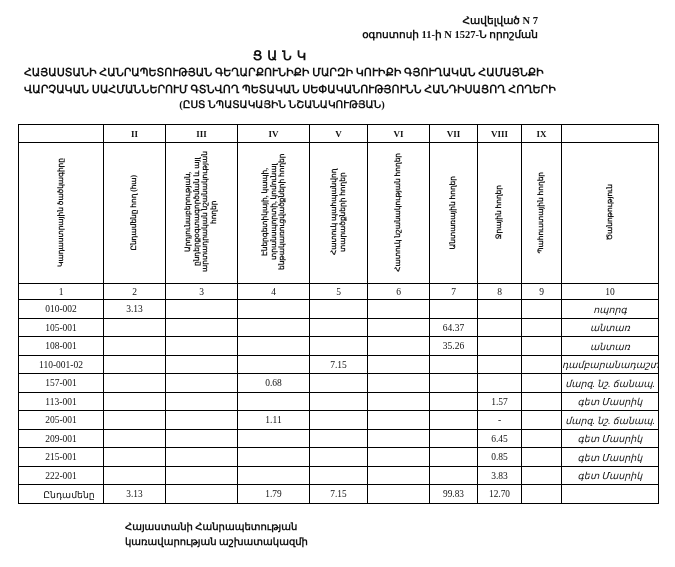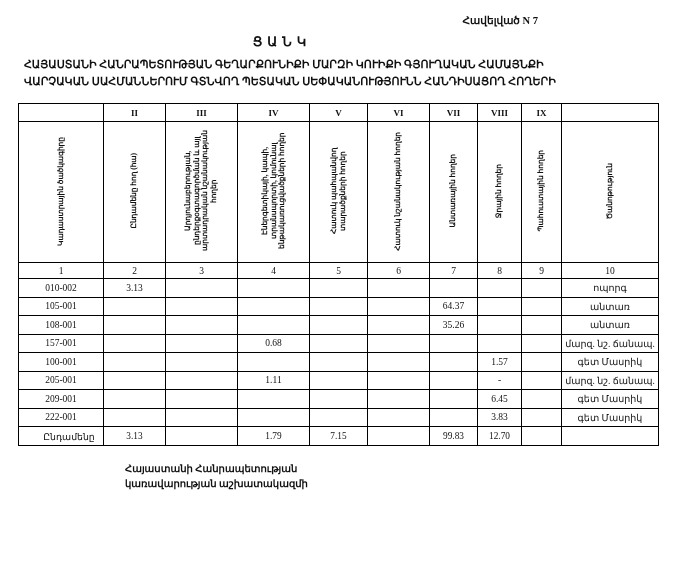--- a/index.html
+++ b/index.html
@@ -31,21 +31,21 @@
   }
   .doc-ref div { white-space: nowrap; }
   .title-block {
     text-align: center;
     margin-top: 6px;
   }
   .main-title {
     font-size: 13px;
     font-weight: bold;
     letter-spacing: 5px;
-    margin-bottom: 6px;
+    margin-bottom: 0;
   }
   .subtitle {
     font-size: 11px;
     font-weight: bold;
     line-height: 1.5;
     padding: 0 6px;
   }
   .subtitle .line { display: block; white-space: nowrap; text-align: center; }
   .paren {
     font-size: 10.5px;
@@ -98,20 +98,21 @@
   }
   td.code-cell {
     text-align: left;
     padding-left: 7px;
     font-size: 9.5px;
   }
   td.note-cell {
     text-align: left;
     padding-left: 6px;
     font-size: 9.3px;
+    font-style: italic;
   }
   tr.total-row td {
     height: 18px;
     font-size: 9.3px;
     font-weight: normal;
   }
   tr.total-row td.code-cell {
     text-align: center;
     padding-left: 16px;
   }
@@ -124,28 +125,30 @@
   }
   .signature .sig-line { display: block; margin-left: 21px; }
 </style>
 </head>
 <body>
 
 <div class="page">
 
   <div class="doc-ref">
     <div>Հավելված N 7</div>
+    <div>օգոստոսի 11-ի N 1527-Ն որոշման</div>
   </div>
 
   <div class="title-block">
     <div class="main-title">ՑԱՆԿ</div>
     <div class="subtitle">
       <span class="line">ՀԱՅԱՍՏԱՆԻ ՀԱՆՐԱՊԵՏՈՒԹՅԱՆ ԳԵՂԱՐՔՈՒՆԻՔԻ ՄԱՐԶԻ ԿՈՒԻՔԻ ԳՅՈՒՂԱԿԱՆ ՀԱՄԱՅՆՔԻ</span>
       <span class="line">ՎԱՐՉԱԿԱՆ ՍԱՀՄԱՆՆԵՐՈՒՄ  ԳՏՆՎՈՂ  ՊԵՏԱԿԱՆ ՍԵՓԱԿԱՆՈՒԹՅՈՒՆՆ  ՀԱՆԴԻՍԱՑՈՂ ՀՈՂԵՐԻ</span>
     </div>
+    <div class="paren">(ԸՍՏ ՆՊԱՏԱԿԱՅԻՆ ՆՇԱՆԱԿՈՒԹՅԱՆ)</div>
   </div>
 
   <table class="grid">
     <colgroup>
       <col style="width:85px">
       <col style="width:62px">
       <col style="width:72px">
       <col style="width:72px">
       <col style="width:58px">
       <col style="width:62px">
@@ -222,33 +225,45 @@
         <td></td>
         <td></td>
         <td></td>
         <td></td>
         <td>35.26</td>
         <td></td>
         <td></td>
         <td class="note-cell">անտառ</td>
       </tr>
       <tr class="data-row">
+        <td class="code-cell">110-001-02</td>
+        <td></td>
+        <td></td>
+        <td></td>
+        <td>7.15</td>
+        <td></td>
+        <td></td>
+        <td></td>
+        <td></td>
+        <td class="note-cell">դամբարանադաշտ</td>
+      </tr>
+      <tr class="data-row">
         <td class="code-cell">157-001</td>
         <td></td>
         <td></td>
         <td>0.68</td>
         <td></td>
         <td></td>
         <td></td>
         <td></td>
         <td></td>
         <td class="note-cell">մարզ. նշ. ճանապ.</td>
       </tr>
       <tr class="data-row">
-        <td class="code-cell">100-001</td>
+        <td class="code-cell">113-001</td>
         <td></td>
         <td></td>
         <td></td>
         <td></td>
         <td></td>
         <td></td>
         <td>1.57</td>
         <td></td>
         <td class="note-cell">գետ Մասրիկ</td>
       </tr>
@@ -266,20 +281,32 @@
       </tr>
       <tr class="data-row">
         <td class="code-cell">209-001</td>
         <td></td>
         <td></td>
         <td></td>
         <td></td>
         <td></td>
         <td></td>
         <td>6.45</td>
+        <td></td>
+        <td class="note-cell">գետ Մասրիկ</td>
+      </tr>
+      <tr class="data-row">
+        <td class="code-cell">215-001</td>
+        <td></td>
+        <td></td>
+        <td></td>
+        <td></td>
+        <td></td>
+        <td></td>
+        <td>0.85</td>
         <td></td>
         <td class="note-cell">գետ Մասրիկ</td>
       </tr>
       <tr class="data-row">
         <td class="code-cell">222-001</td>
         <td></td>
         <td></td>
         <td></td>
         <td></td>
         <td></td>

